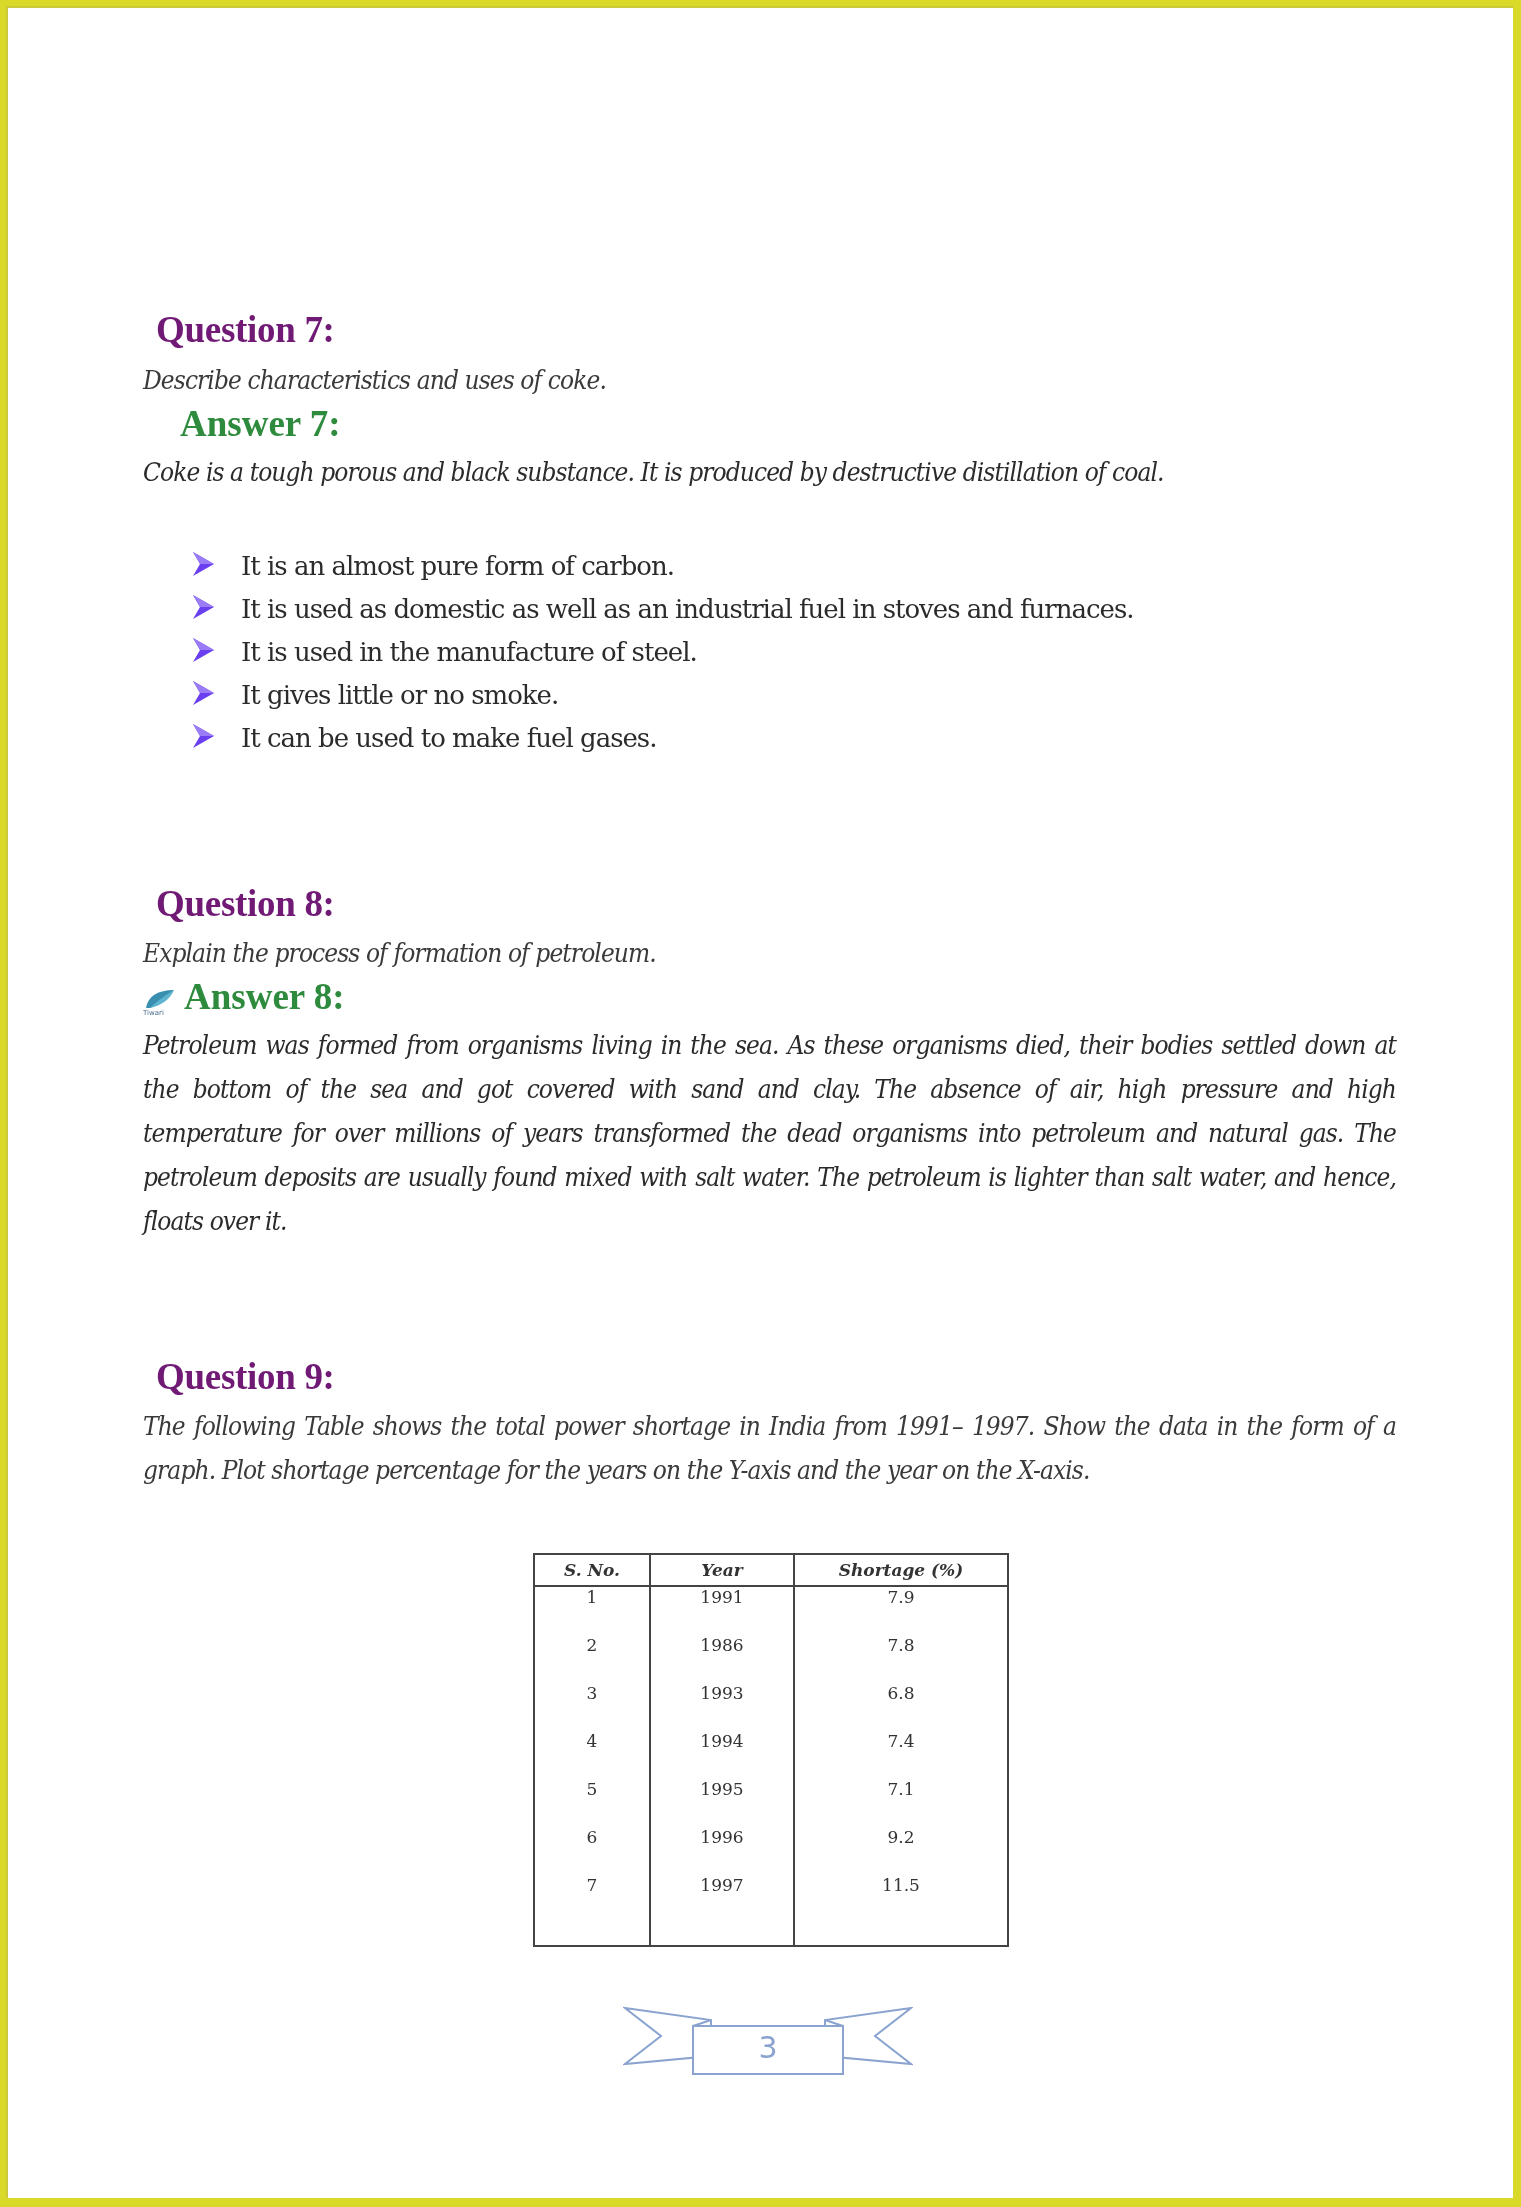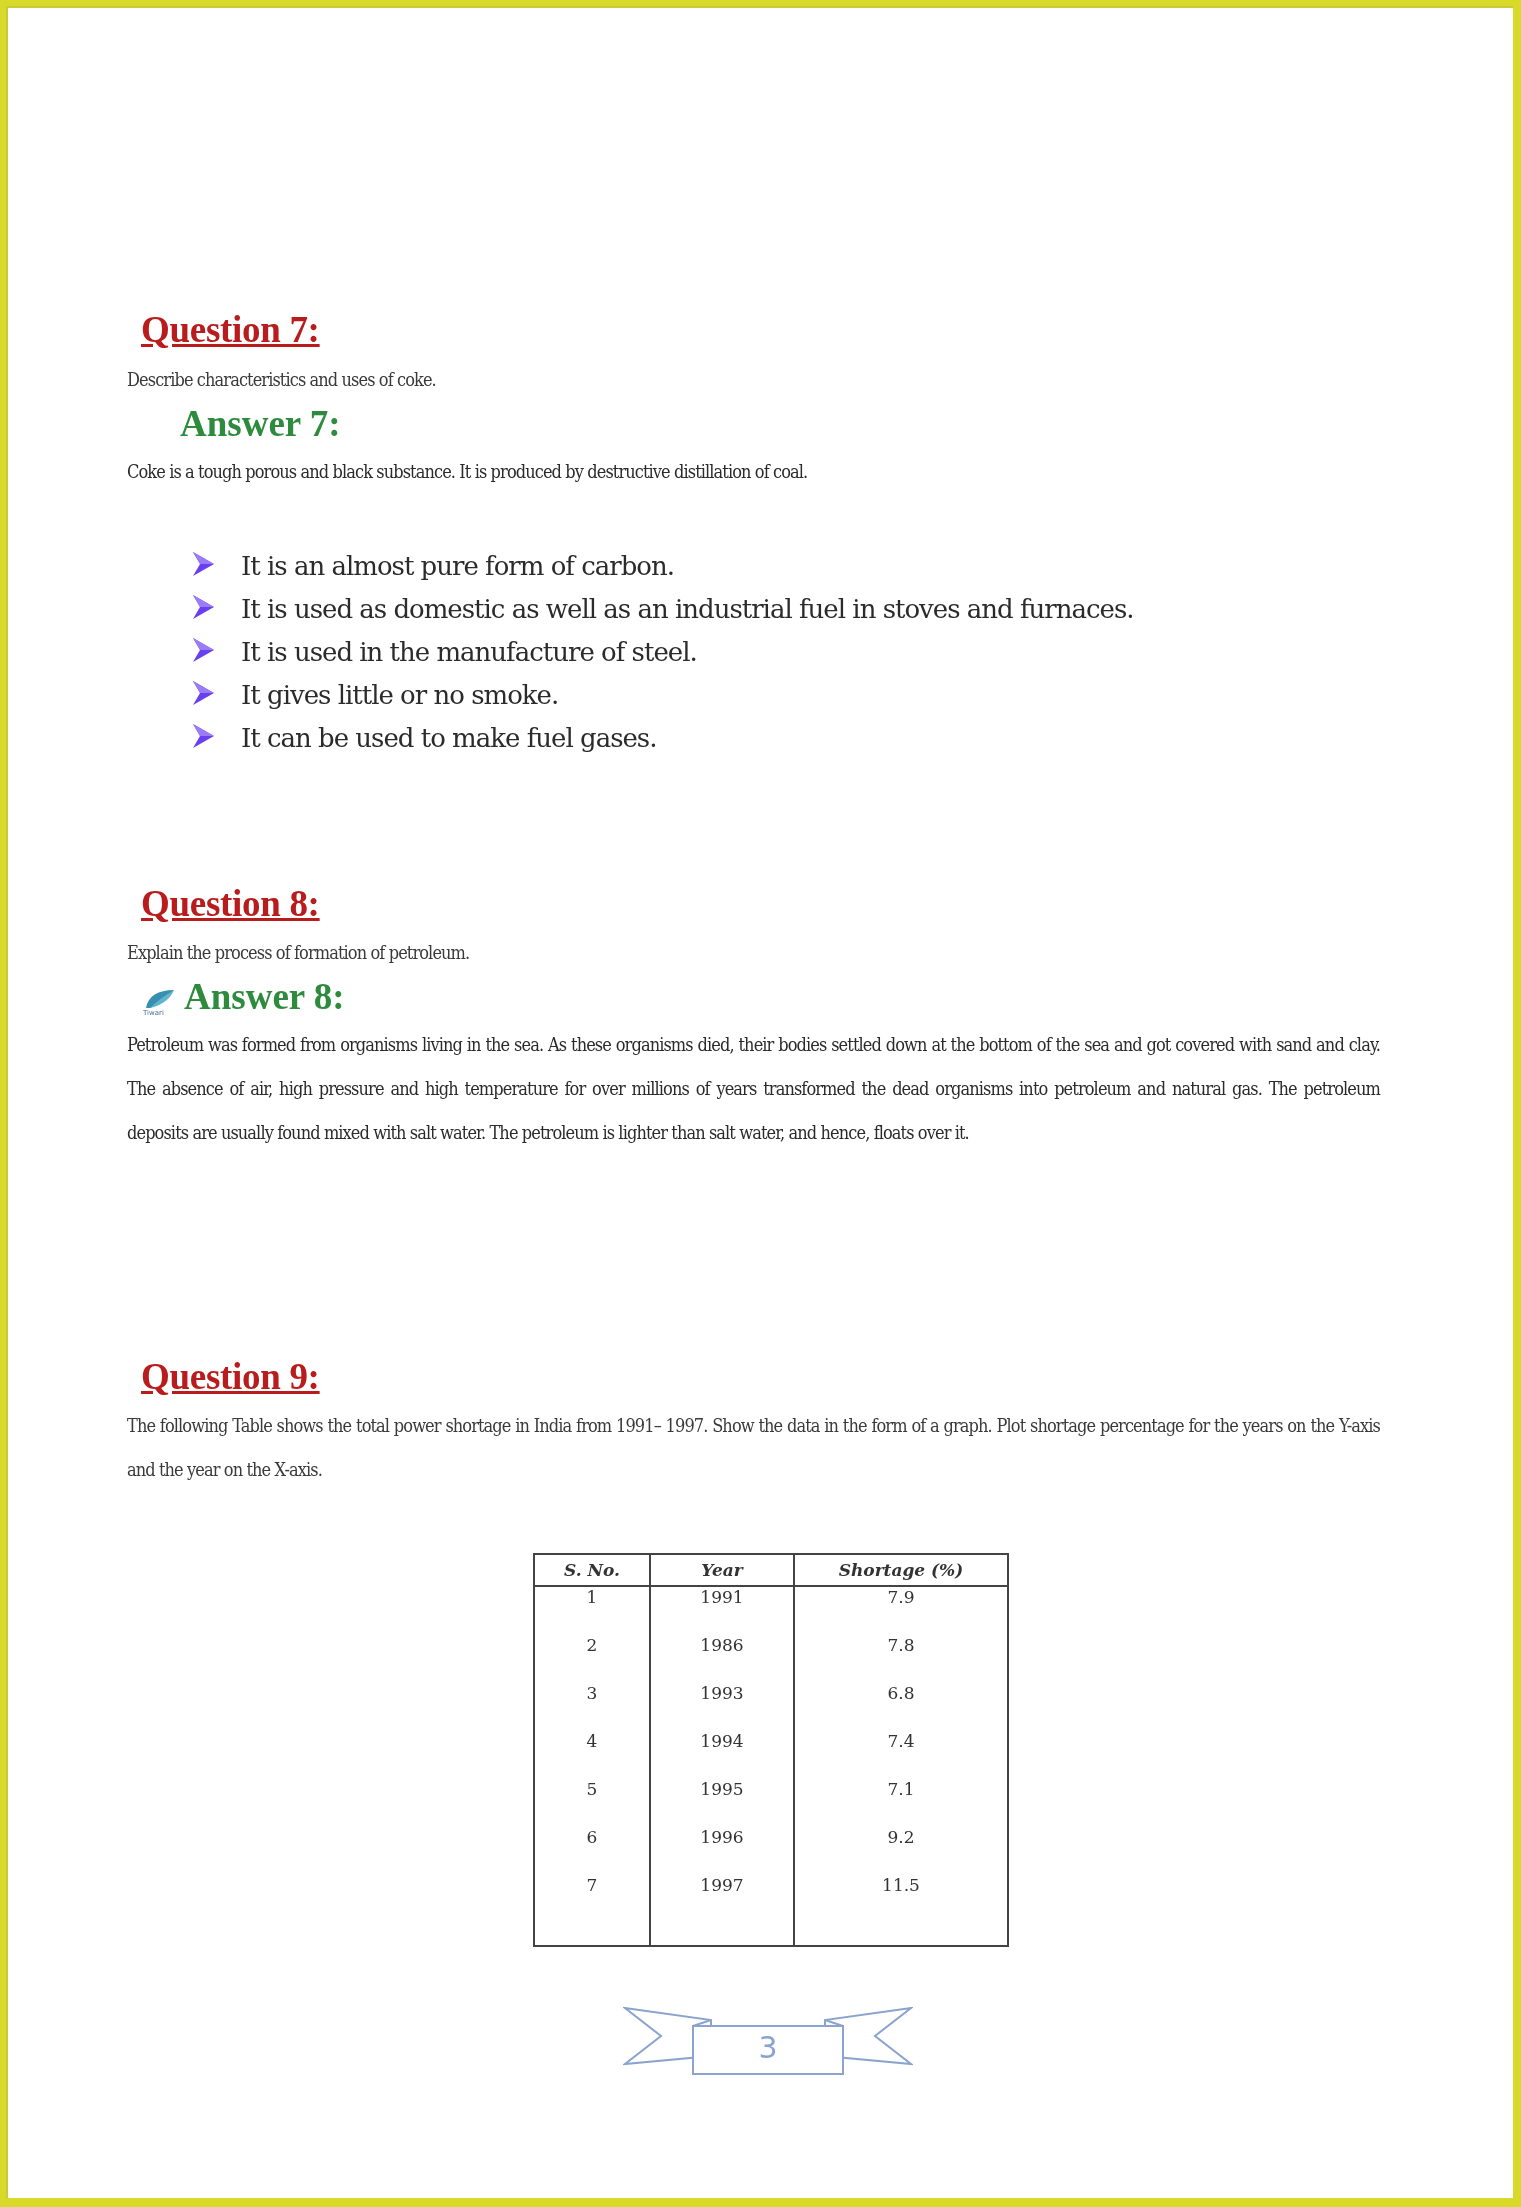--- a/index.html
+++ b/index.html
@@ -7,34 +7,35 @@
     width: 1521px; height: 2207px; position: relative; overflow: hidden;
     background: #d9d92a;
     font-family: "DejaVu Serif", serif;
   }
   .page {
     position: absolute; left: 6px; top: 6px; width: 1505px; height: 2190px;
     background: #ffffff;
     border-left: 2px solid #c9c93a; border-top: 2px solid #c9c93a;
   }
   .q-head {
-    position: absolute; left: 133px;
+    position: absolute; left: 148px;
     font-family: "Liberation Serif", serif; font-weight: bold;
-    color: #b91c1c; font-size: 37px; letter-spacing: -0.3px; text-decoration: underline;
+    color: #701a75; font-size: 37px; letter-spacing: -0.3px;
   }
   .a-head {
     position: absolute;
     font-family: "Liberation Serif", serif; font-weight: bold;
     color: #2e8b3e; font-size: 37px;
   }
   .body-text {
-    position: absolute; left: 119px; width: 1253px;
-    font-family: "DejaVu Serif", serif; font-size: 18px; color: #2b2b2b;
+    position: absolute; left: 135px; width: 1253px;
+    font-family: "DejaVu Serif", serif; font-size: 26px; color: #2b2b2b;
     line-height: 44px; text-align: justify; letter-spacing: -0.9px;
     font-stretch: condensed;
+    font-style: italic;
   }
   .q-text { color: #3a3a3a; }
   .bullets { position: absolute; left: 183px; top: 543px; list-style: none; margin: 0; padding: 0; }
   .bullets li {
     height: 43px; display: flex; align-items: flex-start;
     font-family: "DejaVu Serif", serif; font-size: 26px; color: #2b2b2b; letter-spacing: -1px;
   }
   .arrow {
     display: inline-block; width: 24px; height: 26px; margin-right: 26px;
   }

